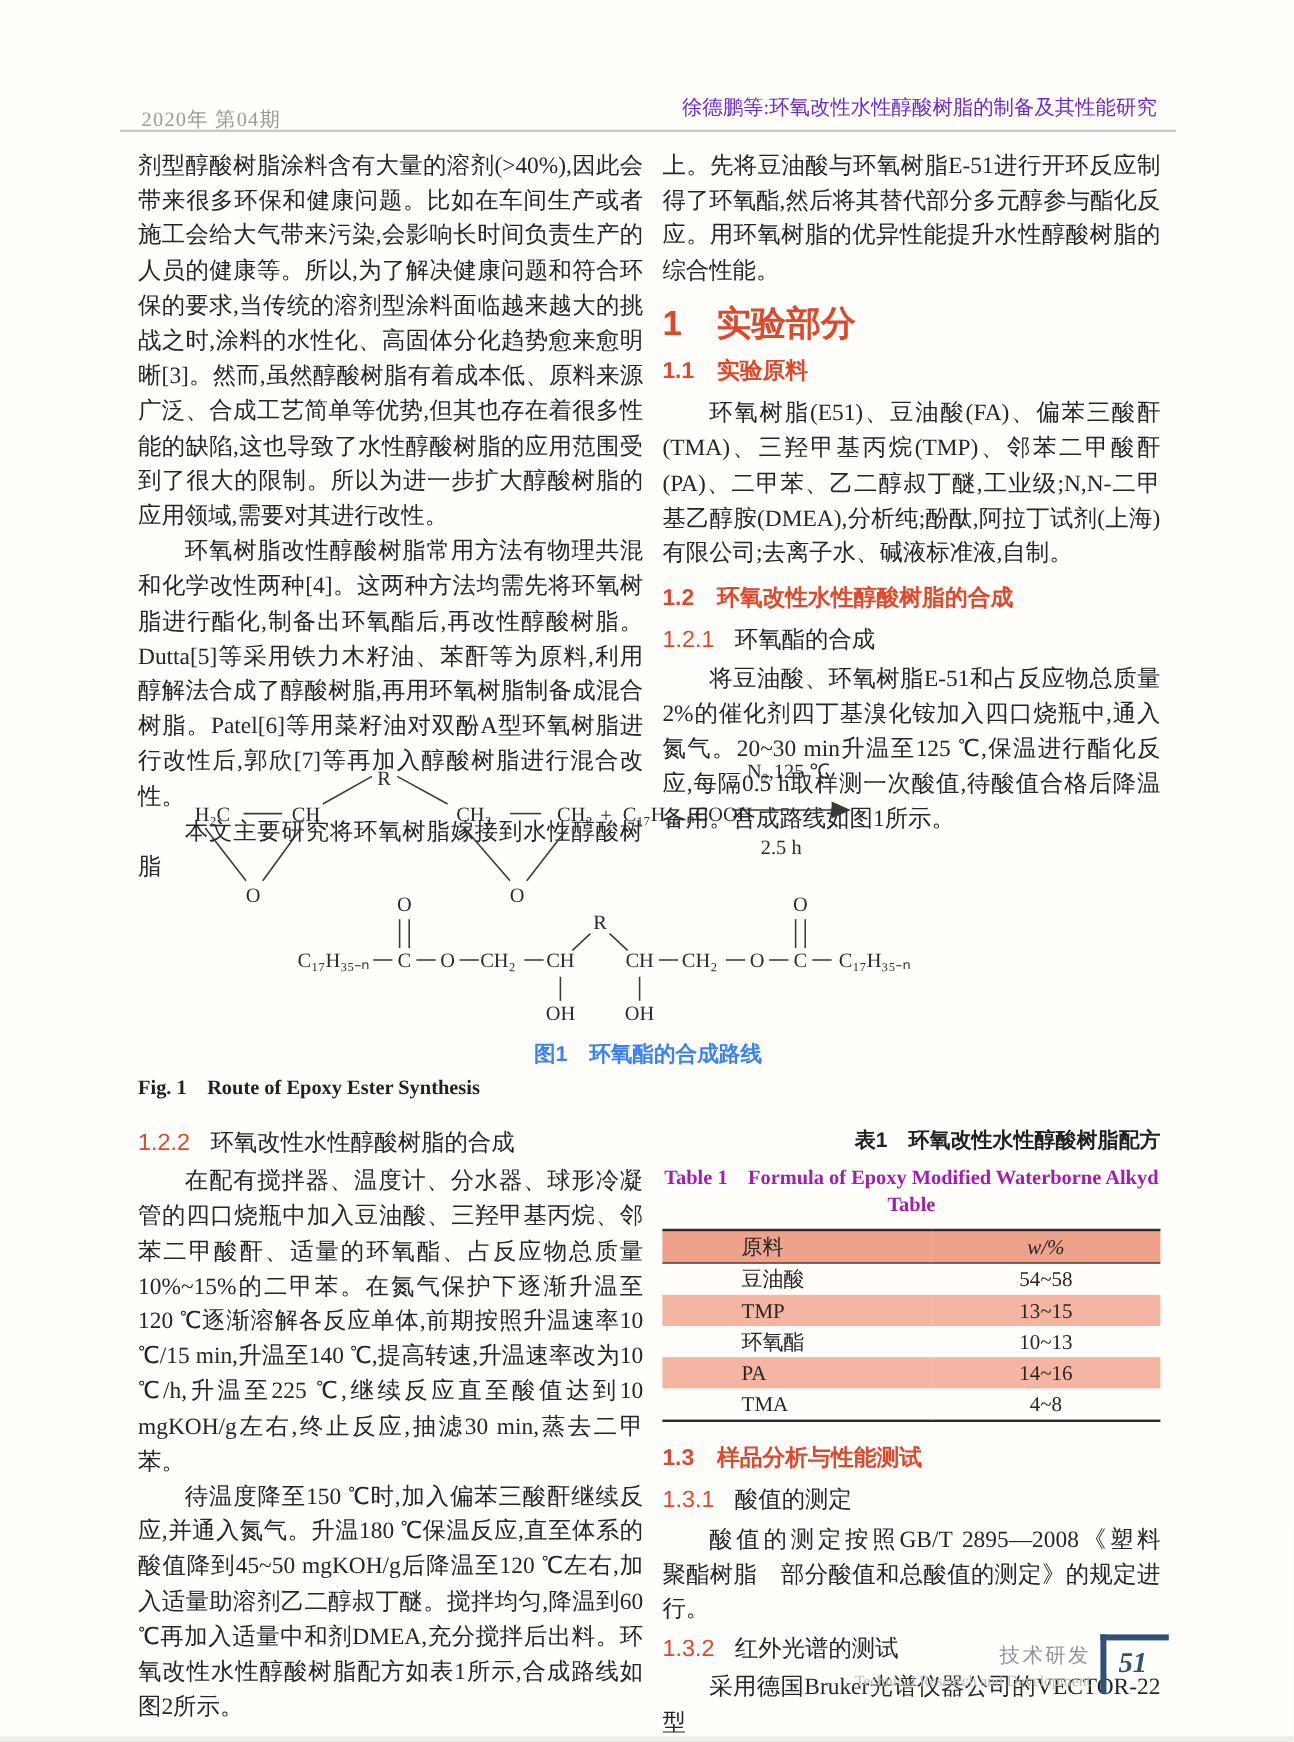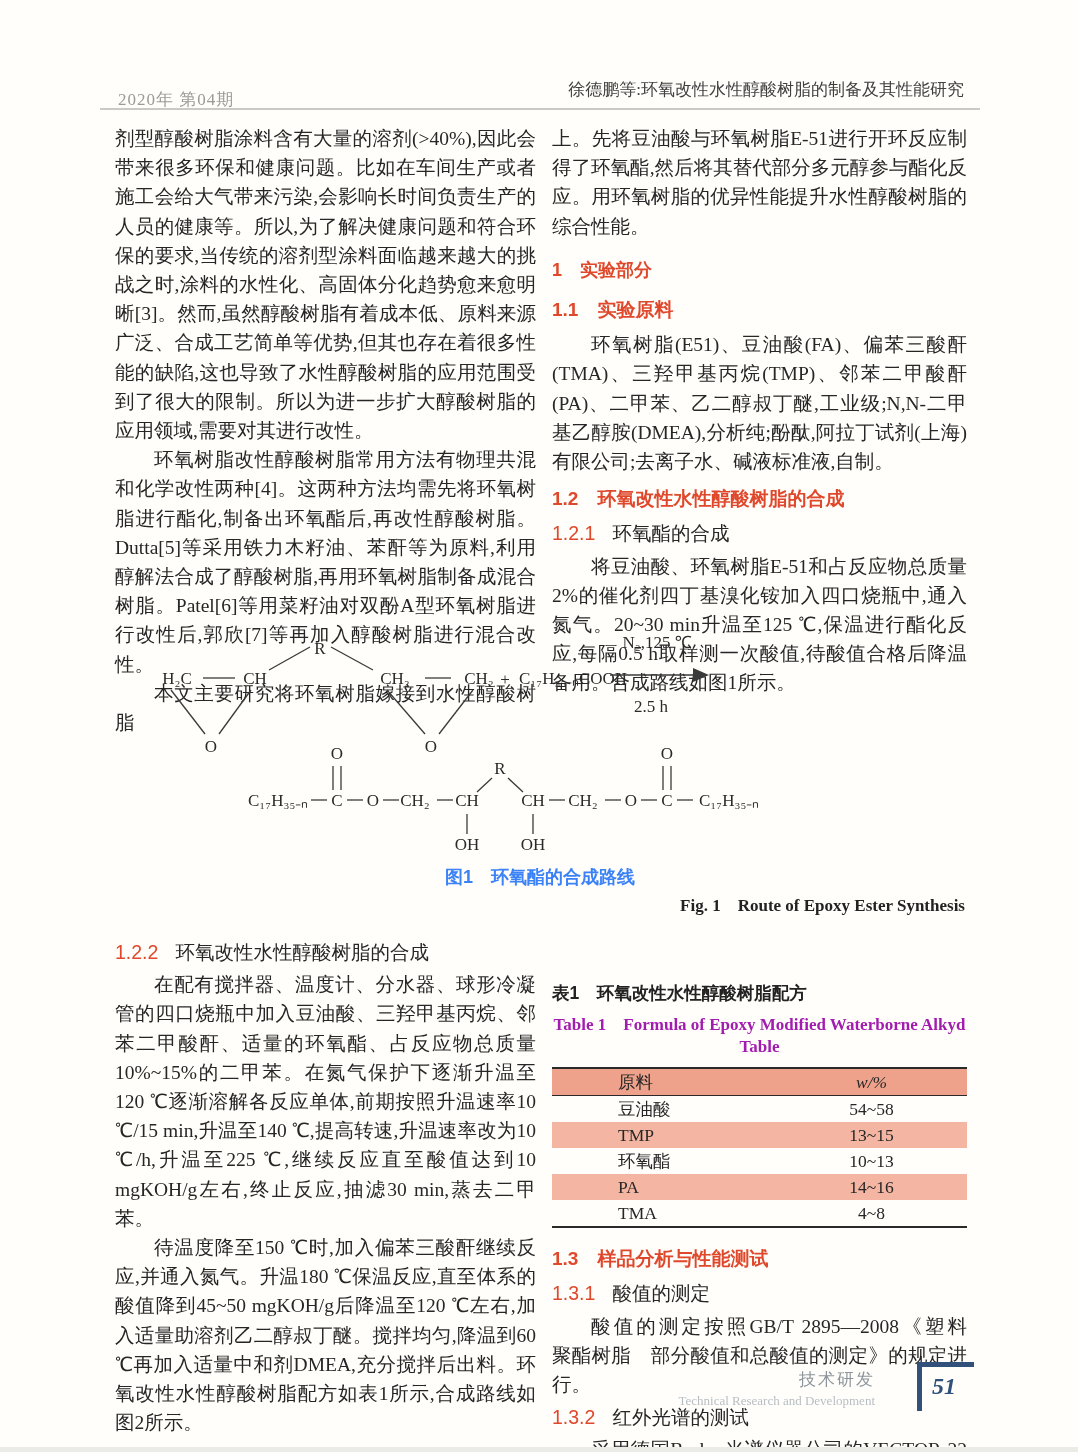--- a/index.html
+++ b/index.html
@@ -4,62 +4,62 @@
 <style>
   html,body{margin:0;padding:0;}
   body{background:#e8e8e6;}
   .page{
     position:relative; width:1078px; height:1452px; margin:0 auto;
     background:#fffefb; overflow:hidden;
     font-family:"Liberation Serif", serif; color:#232323;
   }
   
   .hdr-issue{position:absolute; left:118px; top:88px; font-size:17px; color:#9a9a98; letter-spacing:1px;}
-  .hdr-title{position:absolute; right:114px; top:78px; font-size:17px; color:#404040;}
+  .hdr-title{position:absolute; right:114px; top:78px; font-size:17px; color:#6d28d9;}
   .hdr-rule{position:absolute; left:100px; right:98px; top:108px; height:2px; background:#c9c9c7;}
   
   .col{position:absolute; font-size:19.5px; line-height:29.2px; text-align:justify; color:#262626;}
   .colL1{left:115px; top:124px; width:421px;}
   .colR1{left:552px; top:124px; width:415px;}
   .colL2{left:115px; top:934px; width:421px;}
   .colR2{left:552px; top:936px; width:415px;}
   .col p{margin:0; text-indent:2em;}
   .col p.noind{text-indent:0;}
   
   .h1sec{
     font-family:"Liberation Sans", sans-serif; font-weight:bold;
-    font-size:18px; color:var(--red); margin:15px 0 10px 0; text-indent:0;
+    font-size:29px; color:var(--red); margin:15px 0 10px 0; text-indent:0;
   }
   .h2sec{
     font-family:"Liberation Sans", sans-serif; font-weight:bold;
     font-size:19px; color:var(--red); margin:8px 0 6px 0; text-indent:0;
   }
   .h3sec{font-size:19.5px; margin:4px 0 3px 0; text-indent:0;}
   .h3num{color:var(--red); font-family:"Liberation Sans", sans-serif; margin-right:17px;}
   
   .fig{position:absolute; left:115px; top:628px; width:850px;}
   .fig svg text{font-family:"Liberation Serif", serif; font-size:17px; fill:#2a2a2a;}
   .fig svg line{stroke:#3a3a3a; stroke-width:1.3;}
   .figcap-zh{text-align:center; font-family:"Liberation Sans", sans-serif; font-weight:bold; font-size:18px; margin-top:8px; color:#3b82f6;}
-  .figcap-en{text-align:right; font-weight:bold; font-size:17px; margin-top:5px; color:#222;}
-  
-  .tblcap-zh{text-align:left; font-family:"Liberation Sans", sans-serif; font-weight:bold; font-size:17.5px; color:#222; text-indent:0;margin-top:43px;}
+  .figcap-en{text-align:left; font-weight:bold; font-size:17px; margin-top:5px; color:#222;}
+  
+  .tblcap-zh{text-align:right; font-family:"Liberation Sans", sans-serif; font-weight:bold; font-size:17.5px; color:#222; text-indent:0;}
   .tblcap-en{text-align:center; font-weight:bold; font-size:17px; line-height:22px; margin-top:6px; color:#a21caf; text-indent:0;}
   table.t1{width:100%; border-collapse:collapse; margin-top:9px;
     border-top:2.2px solid #2a2a2a; border-bottom:2.2px solid #2a2a2a;
     font-size:17.5px; line-height:26px;}
   table.t1 th, table.t1 td{padding:0; height:26px; font-weight:normal;}
   table.t1 thead tr{background:var(--tbl-head); border-bottom:1.6px solid #2a2a2a;}
   table.t1 tbody tr.alt{background:var(--tbl-row);}
   table.t1 .c1{text-align:left; padding-left:66px; width:54%;}
   table.t1 th.c1{}
   table.t1 .c2{text-align:center;}
   table.t1 th.c2{font-style:italic;}
   
-  .ftr{position:absolute; right:104px; top:1362px; display:flex; align-items:flex-start;gap:34px;}
+  .ftr{position:absolute; right:104px; top:1362px; display:flex; align-items:flex-start;}
   .ftr-text{text-align:right; margin-top:6px;}
   .ftr-zh{font-family:"Liberation Sans", sans-serif; font-size:17px; color:#8d959c; letter-spacing:2px;}
   .ftr-en{font-size:13px; color:#b7bec3; margin-top:2px;}
   .ftr-badge{margin-left:8px; width:52px; height:44px;
     border-left:5px solid var(--blue); border-top:5px solid var(--blue);}
   .ftr-num{font-style:italic; font-weight:bold; font-size:24px; color:var(--blue);
     padding:6px 0 0 10px; font-family:"Liberation Serif", serif;}
   .page-edge{position:absolute; left:0; right:0; bottom:0; height:5px; background:#ebebe8;}
   :root{--red:#e0482c; --blue:#31517b; --tbl-head:#eea28c; --tbl-row:#f4b6a2;}
 </style>

